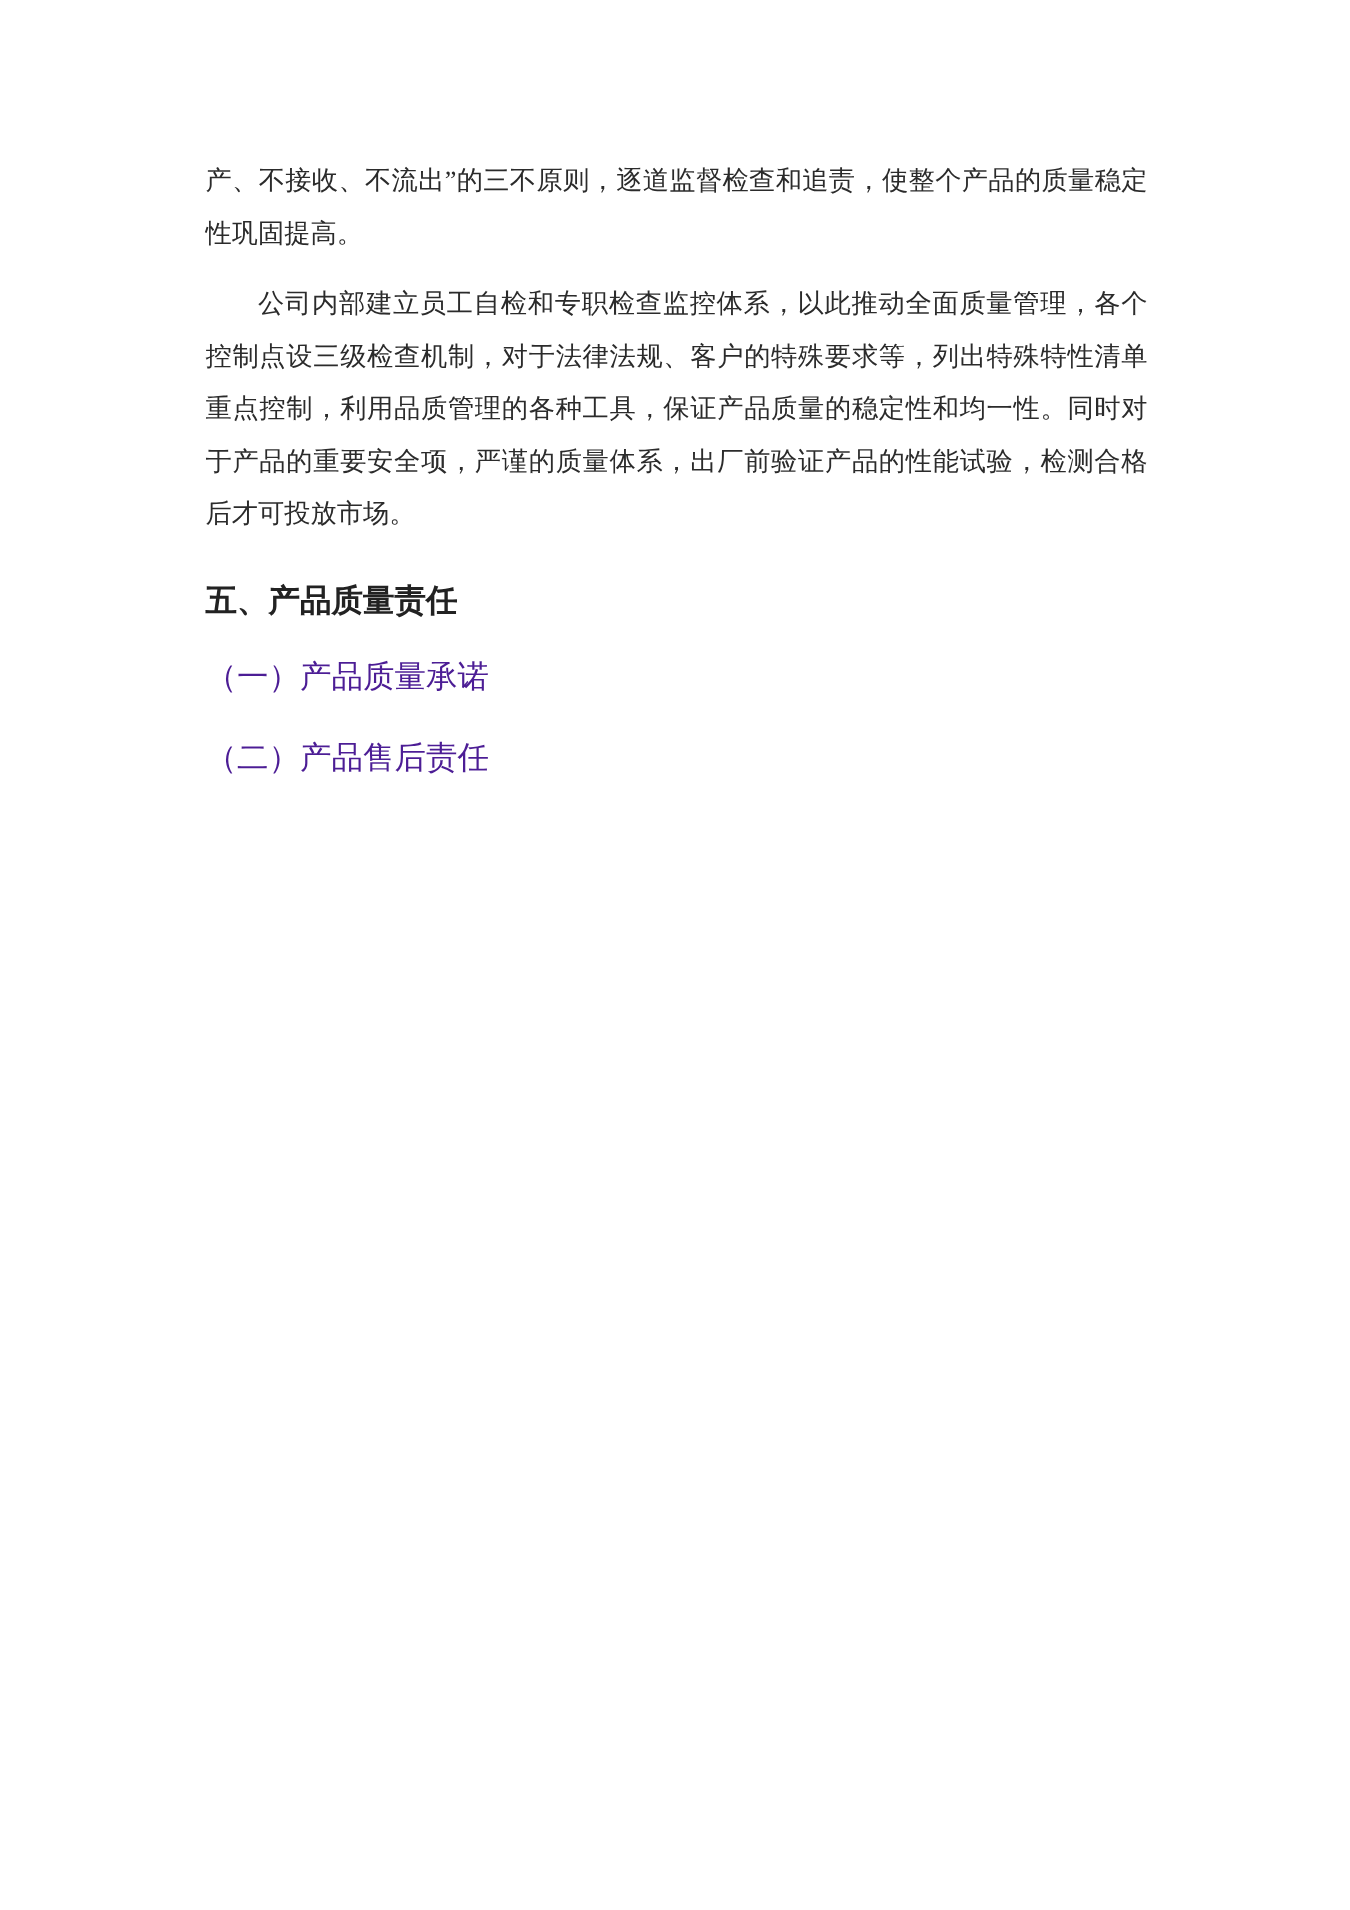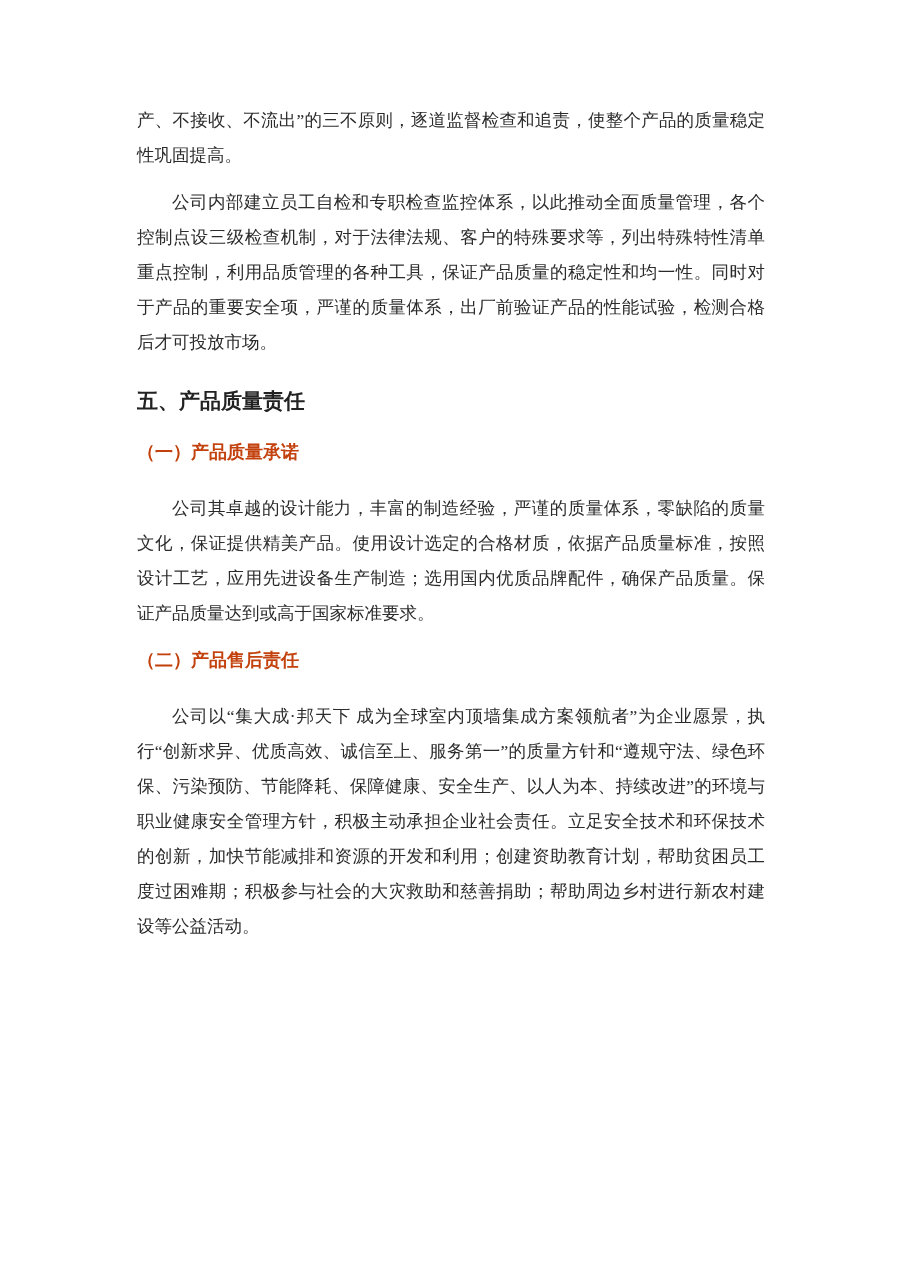--- a/index.html
+++ b/index.html
@@ -34,26 +34,26 @@
   }
   .h-section {
     font-size: 21px;
     font-weight: bold;
     line-height: 30px;
     margin: 26px 0 21px 0;
     font-family: "Liberation Sans", "DejaVu Sans", sans-serif;
     color: #222222;
   }
   .h-sub {
-    font-size: 18px;
-    font-weight: bold;
+    font-size: 21px;
+    font-weight: normal;
     line-height: 30px;
     margin: 14px 0 24px 0;
     font-family: "Liberation Sans", "DejaVu Sans", sans-serif;
-    color: #c2410c;
+    color: #4c1d95;
   }
   .page-footer {
     position: absolute;
     top: 1180px;
     left: 0;
     width: 100%;
     text-align: center;
     font-size: 15px;
     color: #2b2b2b;
   }
@@ -65,24 +65,22 @@
   <div class="content">
 
     <p class="para">产、不接收、不流出”的三不原则，逐道监督检查和追责，使整个产品的质量稳定性巩固提高。</p>
 
     <p class="para indent">公司内部建立员工自检和专职检查监控体系，以此推动全面质量管理，各个控制点设三级检查机制，对于法律法规、客户的特殊要求等，列出特殊特性清单重点控制，利用品质管理的各种工具，保证产品质量的稳定性和均一性。同时对于产品的重要安全项，严谨的质量体系，出厂前验证产品的性能试验，检测合格后才可投放市场。</p>
 
     <div class="h-section">五、产品质量责任</div>
 
     <div class="h-sub">（一）产品质量承诺</div>
 
-    <p class="para indent">公司其卓越的设计能力，丰富的制造经验，严谨的质量体系，零缺陷的质量文化，保证提供精美产品。使用设计选定的合格材质，依据产品质量标准，按照设计工艺，应用先进设备生产制造；选用国内优质品牌配件，确保产品质量。保证产品质量达到或高于国家标准要求。</p>
 
     <div class="h-sub">（二）产品售后责任</div>
 
 
 
-    <p class="para indent">公司以“集大成·邦天下 成为全球室内顶墙集成方案领航者”为企业愿景，执行“创新求异、优质高效、诚信至上、服务第一”的质量方针和“遵规守法、绿色环保、污染预防、节能降耗、保障健康、安全生产、以人为本、持续改进”的环境与职业健康安全管理方针，积极主动承担企业社会责任。立足安全技术和环保技术的创新，加快节能减排和资源的开发和利用；创建资助教育计划，帮助贫困员工度过困难期；积极参与社会的大灾救助和慈善捐助；帮助周边乡村进行新农村建设等公益活动。</p>
 
   </div>
 
   <div class="page-footer">4</div>
 </div>
 
 </body></html>

